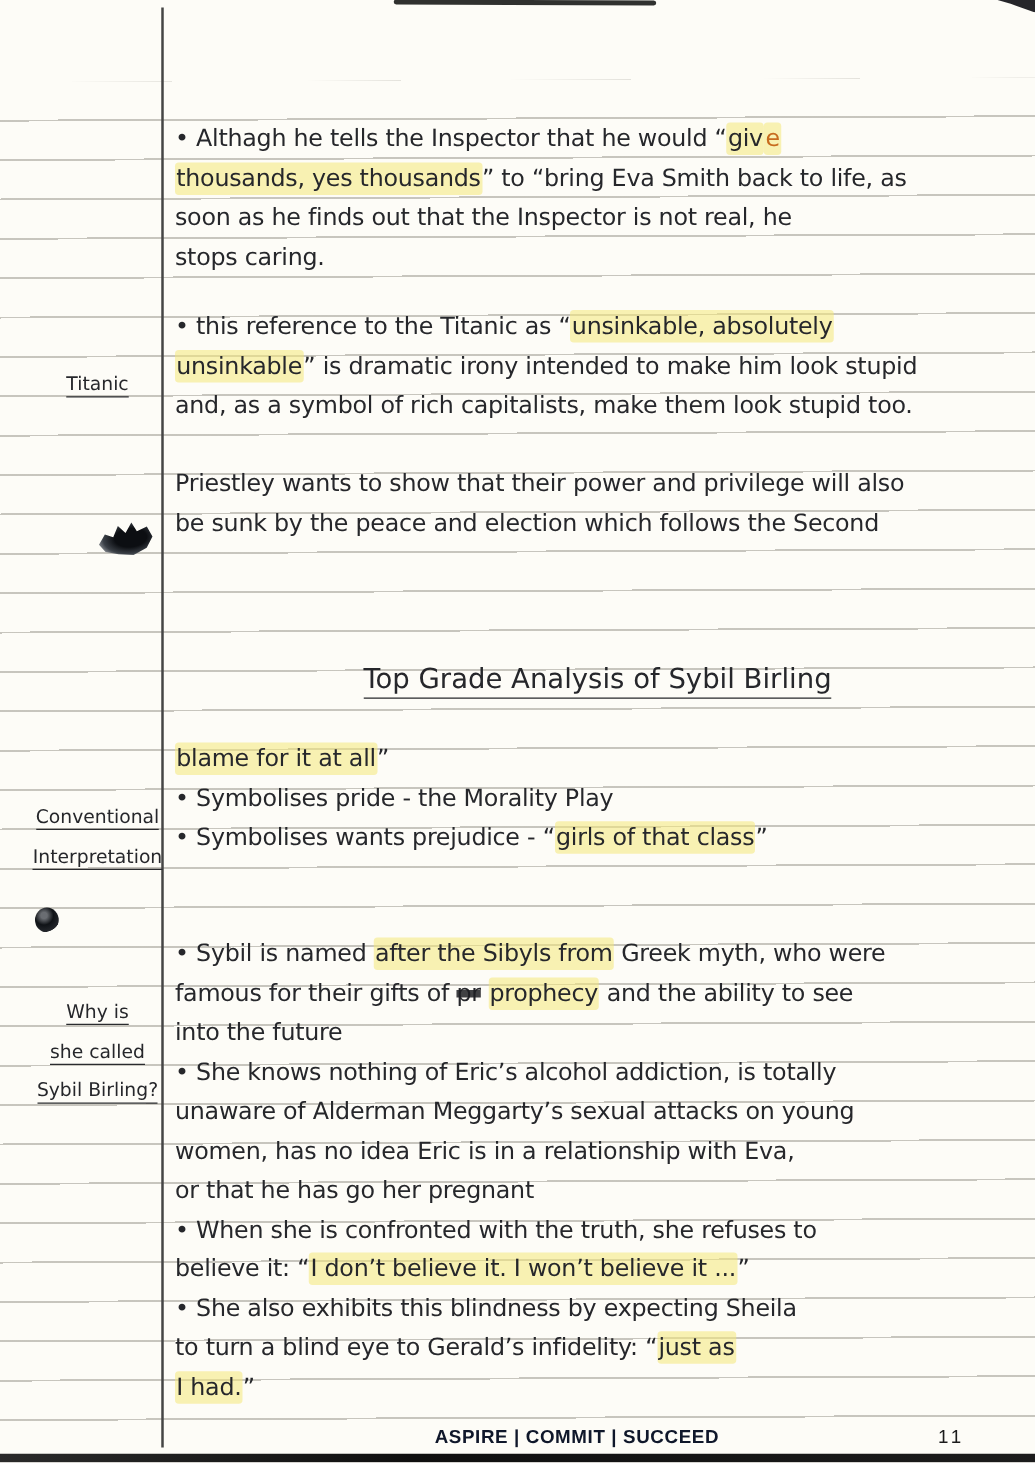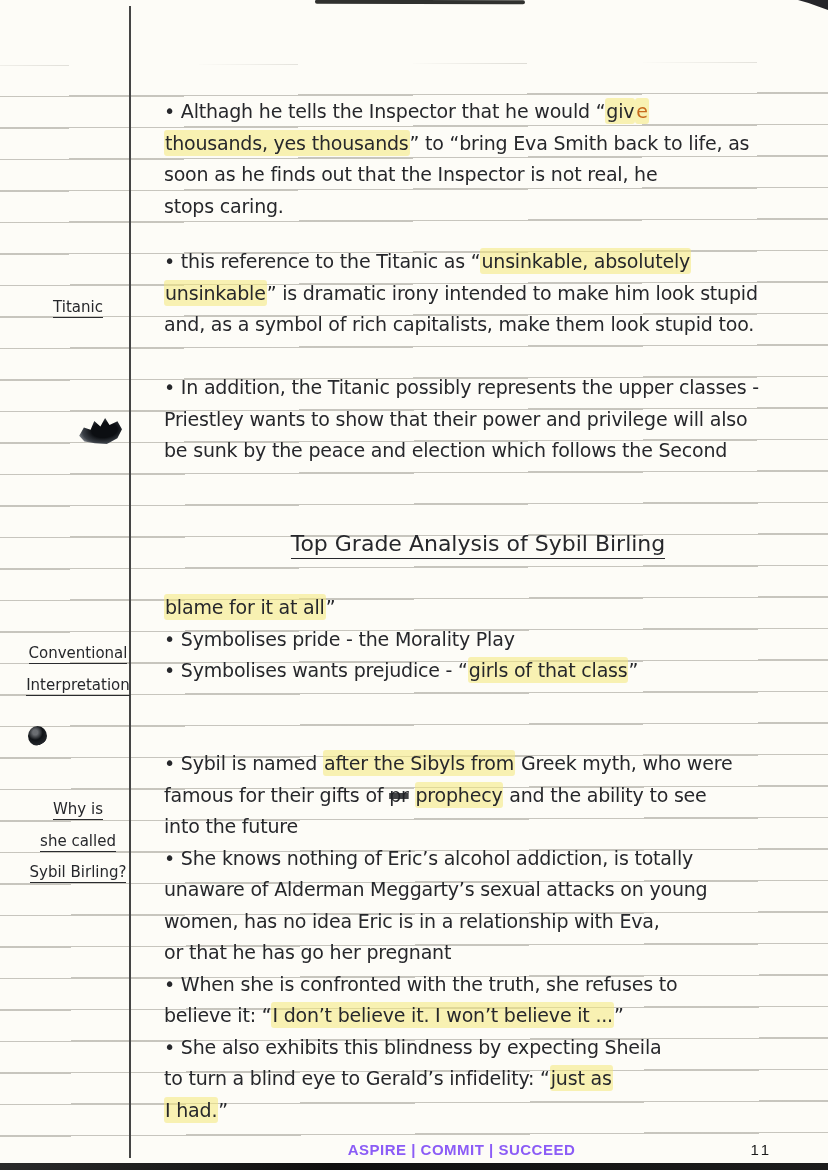--- a/index.html
+++ b/index.html
@@ -39,21 +39,21 @@
     background:radial-gradient(circle at 38% 32%, #6a6d72 0 14%, #101317 42%, #23262b 72%, transparent 75%);
   }
   .bottom-edge{
     position:absolute;left:0;right:0;bottom:0;height:7px;
     background:linear-gradient(90deg,#2a2a2a,#0f0f0f 40%,#1c1c1c);
   }
   
   .note-section{position:absolute;left:140px;width:676px;}
   .hand-line{
     height:31.5px;line-height:31.5px;white-space:nowrap;
-    font-size:19px;letter-spacing:-0.2px;margin-left:24px;
+    font-size:19px;letter-spacing:-0.2px;
   }
   .hl{background:rgba(244,231,122,.55);border-radius:3px;padding:2px 1px;}
   .ink-orange{color:#c76b1e;}
   .scribble{
     text-decoration:line-through;
     text-decoration-thickness:6px;
     text-decoration-color:rgba(30,32,35,.85);
   }
   .margin-label{
     position:absolute;left:-118px;top:2px;width:112px;
@@ -63,21 +63,21 @@
   .heading{
     position:absolute;left:140px;width:676px;top:528px;margin:0;
     text-align:center;font-size:22px;font-weight:normal;
     line-height:31.5px;
   }
   .heading span{border-bottom:1.8px solid #26272b;padding-bottom:2px;}
   .footer-motto{
     position:absolute;left:0;right:0;bottom:12px;padding-left:95px;
     text-align:center;
     font-family:"Liberation Sans", sans-serif;font-weight:bold;
-    font-size:15px;letter-spacing:.5px;color:#8b5cf6;
+    font-size:15px;letter-spacing:.5px;color:#0f172a;
   }
   .page-number{
     position:absolute;right:56px;bottom:12px;
     font-family:"Liberation Sans", sans-serif;
     font-size:15px;letter-spacing:3px;color:#1b1b1b;
   }
 </style>
 </head>
 <body>
 
@@ -97,21 +97,20 @@
     </section>
   <section class="note-section" style="top:246px">
       <div class="margin-label">
         <div><span class="u">Titanic</span></div>
       </div>
       <div class="hand-line"><span>• this reference to the Titanic as “</span><span class="hl">unsinkable, absolutely</span></div>
       <div class="hand-line"><span class="hl">unsinkable</span><span>” is dramatic irony intended to make him look stupid</span></div>
       <div class="hand-line"><span>and, as a symbol of rich capitalists, make them look stupid too.</span></div>
     </section>
   <section class="note-section" style="top:372px">
-      <div class="hand-line"><span>• In addition, the Titanic possibly represents the upper classes -</span></div>
       <div class="hand-line"><span>Priestley wants to show that their power and privilege will also</span></div>
       <div class="hand-line"><span>be sunk by the peace and election which follows the Second</span></div>
     </section>
 
   <h1 class="heading"><span>Top Grade Analysis of Sybil Birling</span></h1>
 
   <section class="note-section" style="top:592px">
       <div class="margin-label">
         <div><span class="u">Conventional</span></div>
         <div><span class="u">Interpretation</span></div>

